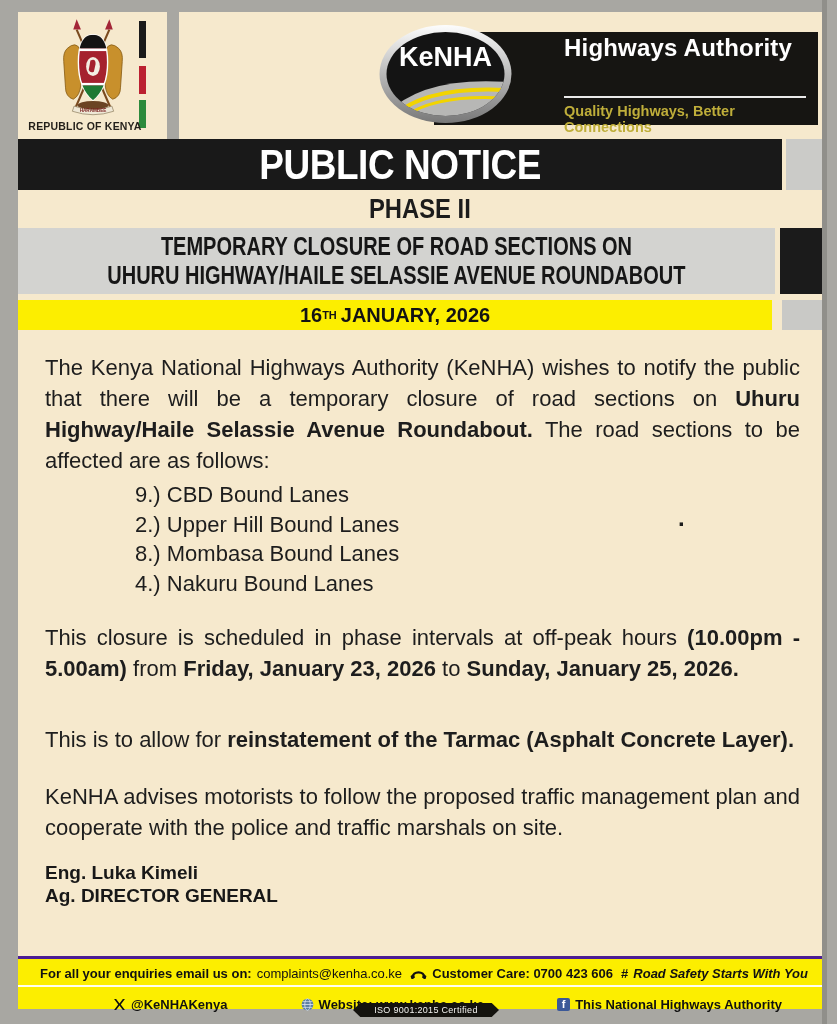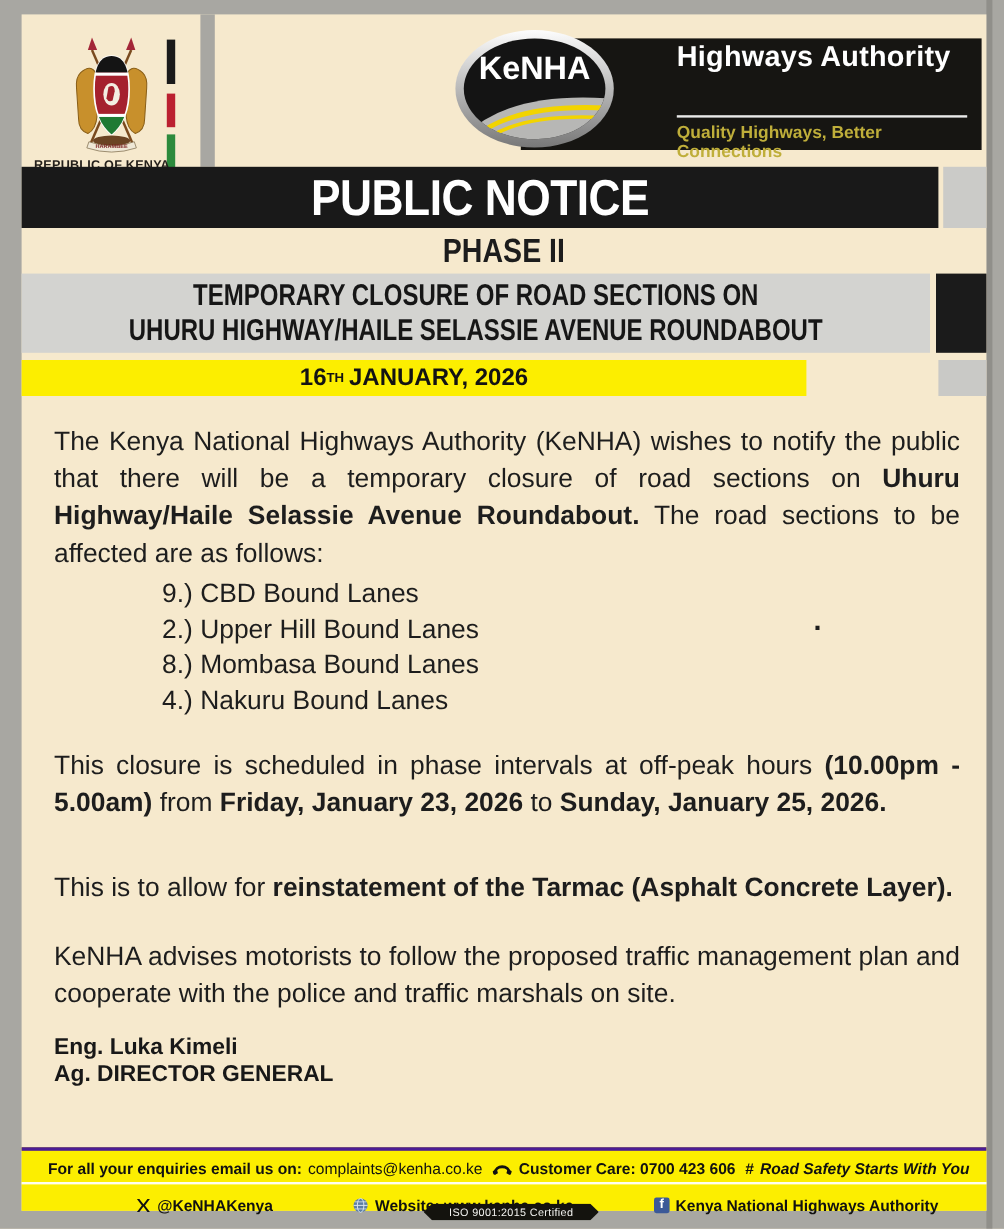--- a/index.html
+++ b/index.html
@@ -11,21 +11,21 @@
     overflow:hidden;
   }
   .edge-right { position:absolute; top:0; right:10px; width:5px; height:1024px; background:#908f8a; }
   .page {
     position:absolute; left:18px; top:12px; width:804px; height:997px;
     background:#f6e9cd;
   }
   
   .header { position:absolute; left:0; top:0; width:804px; height:121px; }
   .panel-gap { position:absolute; left:149px; top:0; width:12px; height:127px; background:#a8a7a2; }
-  .panel-left { position:absolute; left:0; top:12px; width:149px; height:121px;text-decoration:underline; }
+  .panel-left { position:absolute; left:0; top:0; width:149px; height:121px;text-decoration:underline; }
   .coa-svg { position:absolute; left:32px; top:6px; width:86px; height:104px; }
   .flagstrip { position:absolute; left:121px; top:9px; width:7px; height:108px; }
   .flagstrip .bar { width:7px; }
   .bar-black { height:37px; background:#1a1a1a; margin-bottom:8px; }
   .bar-red   { height:28px; background:#bb2030; margin-bottom:6px; }
   .bar-green { height:28px; background:#2c8a3c; }
   .republic { position:absolute; left:0; top:108px; width:134px; text-align:center;
     font-size:10.5px; font-weight:bold; color:#231f1a; letter-spacing:.2px; }
   .panel-right { position:absolute; left:161px; top:0; width:643px; height:121px; }
   .logo-rect { position:absolute; left:255px; top:20px; right:4px; bottom:8px; background:#161512; }
@@ -39,21 +39,21 @@
     background:#191919; color:#fff; display:flex; align-items:center; justify-content:center; }
   .banner-black span { font-size:42px; font-weight:bold; transform:scaleX(.88); letter-spacing:-.5px; white-space:nowrap; }
   .block-grayA { position:absolute; left:768px; top:127px; width:36px; height:51px; background:#cbcbc8; }
   .phase-row { position:absolute; left:0; top:178px; width:804px; height:38px;
     display:flex; align-items:center; justify-content:center; }
   .phase-row span { font-size:28px; font-weight:bold; color:#1c1c1c; transform:scaleX(.85); white-space:nowrap; }
   .banner-gray { position:absolute; left:0; top:216px; width:757px; height:66px; background:#d3d3d0;
     display:flex; flex-direction:column; align-items:center; justify-content:center; color:#161616; }
   .banner-gray div { font-size:25px; font-weight:bold; line-height:29px; transform:scaleX(.8); white-space:nowrap; }
   .block-blackB { position:absolute; left:762px; top:216px; width:42px; height:66px; background:#1b1b1b; }
-  .band-yellow { position:absolute; left:0; top:288px; width:654px; height:30px; background:#fcee00;
+  .band-yellow { position:absolute; left:0; top:288px; width:754px; height:30px; background:#fcee00;
     display:flex; align-items:center; justify-content:center; color:#131313; font-weight:bold; font-size:20px; }
   .band-yellow sup { font-size:11px; vertical-align:super; margin-right:4px; }
   .block-grayC { position:absolute; left:764px; top:288px; width:40px; height:30px; background:#c9c9c6; }
   
   .content { position:absolute; left:27px; top:340px; width:755px; color:#1d1d1d;
     font-size:22px; line-height:31px; }
   .content p { text-align:justify; }
   .road-list { margin:4px 0 0 90px; line-height:29.5px; }
   .mt1 { margin-top:24px; } .mt2 { margin-top:40px; } .mt3 { margin-top:26px; }
   .sig { margin-top:18px; font-size:19px; font-weight:bold; line-height:23px; color:#181818; }
@@ -222,21 +222,21 @@
           <circle cx="10" cy="10" r="9" fill="#5d7fa3"></circle>
           <ellipse cx="10" cy="10" rx="4.2" ry="9" fill="none" stroke="#dfe8f2" stroke-width="1.2"></ellipse>
           <line x1="1" y1="10" x2="19" y2="10" stroke="#dfe8f2" stroke-width="1.2"></line>
           <line x1="2.5" y1="5.5" x2="17.5" y2="5.5" stroke="#dfe8f2" stroke-width="1"></line>
           <line x1="2.5" y1="14.5" x2="17.5" y2="14.5" stroke="#dfe8f2" stroke-width="1"></line>
         </svg>
         <span class="b">Website: www.kenha.co.ke</span>
       </div>
       <div class="fgroup">
         <div class="fb-icon">f</div>
-        <span class="b">Kenya National Highways Authority</span>
+        <span class="b">This National Highways Authority</span>
       </div>
     </div>
     <div class="iso-ribbon">
       <span>ISO 9001:2015 Certified</span>
     </div>
   </div>
 
 </div>
 
 </body></html>

